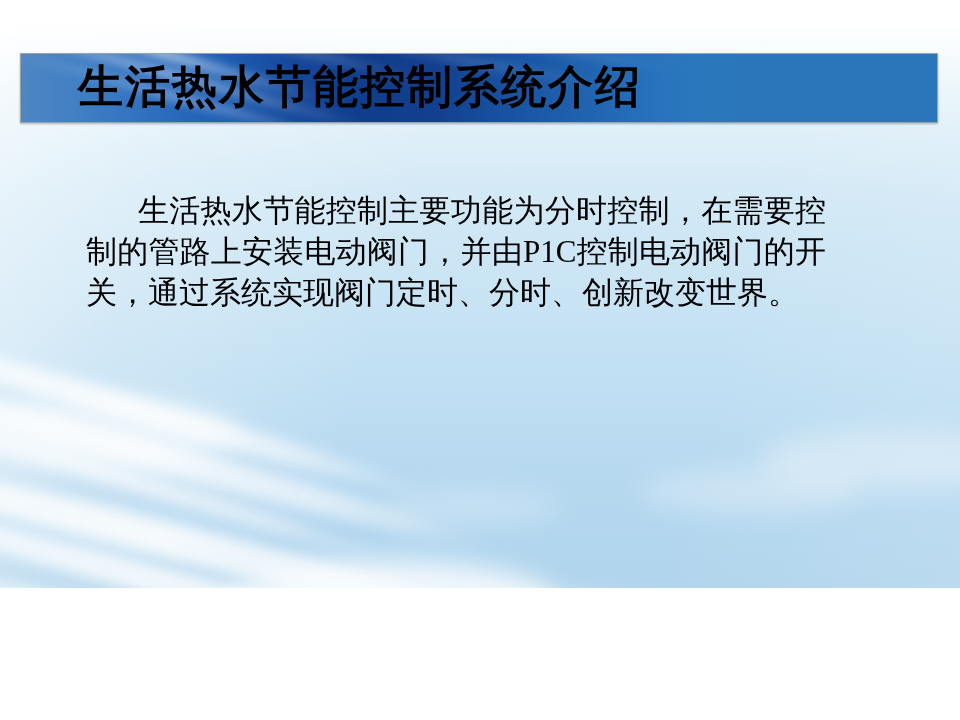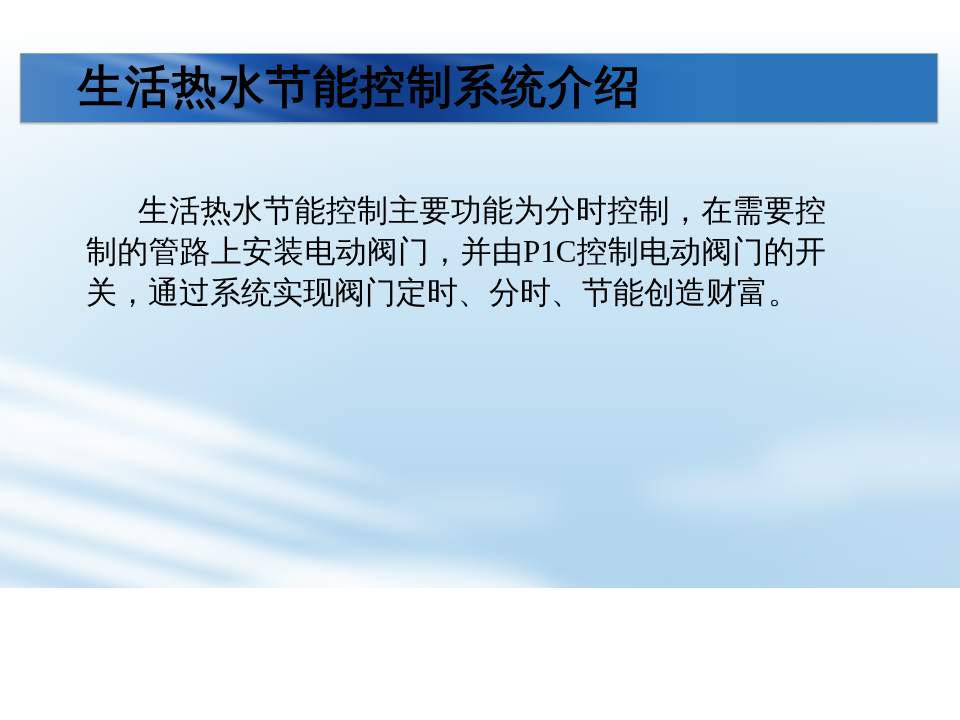--- a/index.html
+++ b/index.html
@@ -207,16 +207,16 @@
     <div class="banner-streak" style="left:300px; top:4px; width:300px; height:7px; transform:rotate(10deg);
                 background:linear-gradient(to right,rgba(255,255,255,0),rgba(200,225,250,0.45),rgba(255,255,255,0)); opacity:0.5;"></div>
     <div class="banner-streak" style="left:430px; top:-4px; width:260px; height:7px; transform:rotate(8deg);
                 background:linear-gradient(to right,rgba(255,255,255,0),rgba(190,220,250,0.40),rgba(255,255,255,0)); opacity:0.45;"></div>
 
     <div id="banner-flat-right"></div>
 
     <div id="title-text">生活热水节能控制系统介绍</div>
   </div>
 
-  <div id="body-text">生活热水节能控制主要功能为分时控制，在需要控制的管路上安装电动阀门，并由P1C控制电动阀门的开关，通过系统实现阀门定时、分时、节能创造财富。</div>
+  <div id="body-text">生活热水节能控制主要功能为分时控制，在需要控制的管路上安装电动阀门，并由P1C控制电动阀门的开关，通过系统实现阀门定时、分时、创新改变世界。</div>
 
 
 </div>
 
 </body></html>

